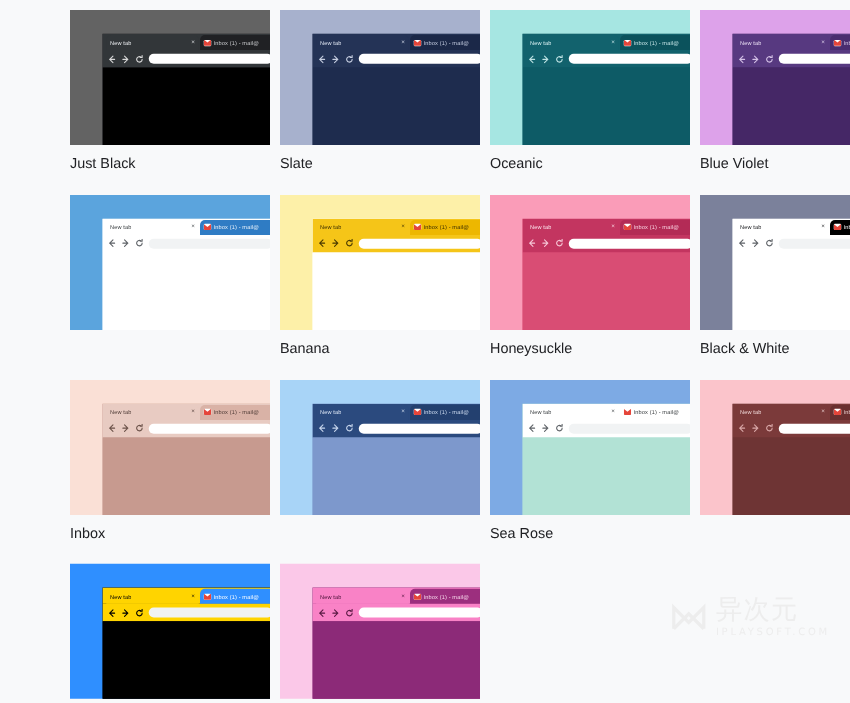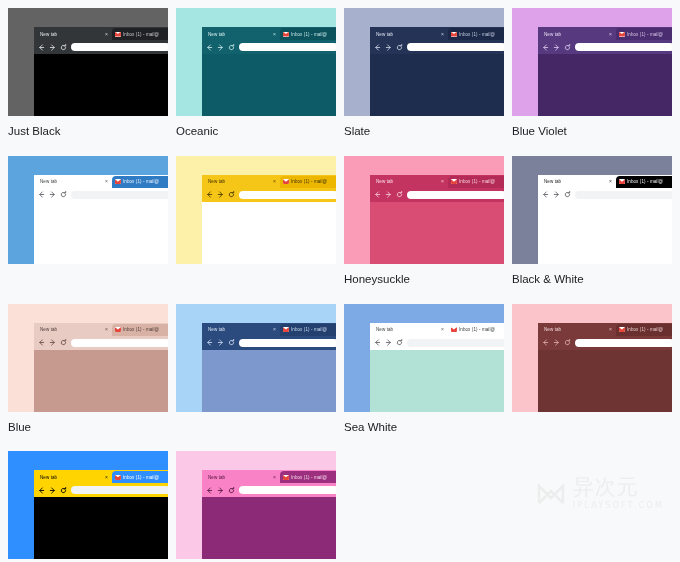--- a/index.html
+++ b/index.html
@@ -20,20 +20,21 @@
     grid-template-columns: repeat(4, 168px);
     column-gap: 0px;
     row-gap: 0px;
     padding: 8px 0 0 8px;
     box-sizing: border-box;
   }
 
   .theme-cell {
     width: 168px;
     margin-bottom: 0;
+    margin-left: 48px;
   }
 
   
   .thumb {
     width: 160px;
     height: 108px;
     position: relative;
     overflow: hidden;
     box-sizing: border-box;
   }
@@ -209,20 +210,56 @@
               </svg>
             </span>
             <div class="urlbar" title="" style="background: rgb(255, 255, 255);"></div>
           </div>
           <div class="viewport" style="background: rgb(0, 0, 0);"></div>
         </div>
       </div>
       <div class="theme-name">Just Black</div>
     </div>
     <div class="theme-cell">
+      <div class="thumb" style="background: rgb(167, 177, 205);">
+        <div class="win" style="background: rgb(30, 44, 78);">
+          <div class="tabstrip" style="background: rgb(36, 51, 86);">
+            <div class="tab tab-active" style="background: rgb(36, 51, 86); color: rgb(221, 227, 240);">
+              <span class="tab-title">New tab</span>
+              <span class="tab-close">×</span>
+            </div>
+            <div class="tab tab-inactive" style="background: rgb(27, 40, 72); color: rgb(195, 203, 223);">
+              <span class="favicon"></span>
+              <span class="tab-title">Inbox (1) - mail@</span>
+            </div>
+          </div>
+          <div class="toolbar" style="background: rgb(36, 51, 86);">
+            <span class="nav-ico">
+              <svg viewBox="0 0 16 16">
+                <path d="M10 2 L4 8 L10 14 M4 8 H13" fill="none" stroke="#c6cee0" stroke-width="2" stroke-linecap="round" stroke-linejoin="round"></path>
+              </svg>
+            </span>
+            <span class="nav-ico">
+              <svg viewBox="0 0 16 16">
+                <path d="M6 2 L12 8 L6 14 M12 8 H3" fill="none" stroke="#c6cee0" stroke-width="2" stroke-linecap="round" stroke-linejoin="round"></path>
+              </svg>
+            </span>
+            <span class="nav-ico">
+              <svg viewBox="0 0 16 16">
+                <path d="M13 8 A5 5 0 1 1 11 4 M13 1 V4.6 H9.4" fill="none" stroke="#c6cee0" stroke-width="2" stroke-linecap="round" stroke-linejoin="round"></path>
+              </svg>
+            </span>
+            <div class="urlbar" title="" style="background: rgb(255, 255, 255);"></div>
+          </div>
+          <div class="viewport" style="background: rgb(30, 44, 78);"></div>
+        </div>
+      </div>
+      <div class="theme-name">Slate</div>
+    </div>
+    <div class="theme-cell">
       <div class="thumb" style="background: rgb(166, 230, 226);">
         <div class="win" style="background: rgb(13, 91, 102);">
           <div class="tabstrip" style="background: rgb(18, 98, 109);">
             <div class="tab tab-active" style="background: rgb(18, 98, 109); color: rgb(217, 241, 242);">
               <span class="tab-title">New tab</span>
               <span class="tab-close">×</span>
             </div>
             <div class="tab tab-inactive" style="background: rgb(11, 82, 92); color: rgb(196, 228, 230);">
               <span class="favicon"></span>
               <span class="tab-title">Inbox (1) - mail@</span>
@@ -245,56 +282,20 @@
               </svg>
             </span>
             <div class="urlbar" title="" style="background: rgb(255, 255, 255);"></div>
           </div>
           <div class="viewport" style="background: rgb(13, 91, 102);"></div>
         </div>
       </div>
       <div class="theme-name">Oceanic</div>
     </div>
     <div class="theme-cell">
-      <div class="thumb" style="background: rgb(167, 177, 205);">
-        <div class="win" style="background: rgb(30, 44, 78);">
-          <div class="tabstrip" style="background: rgb(36, 51, 86);">
-            <div class="tab tab-active" style="background: rgb(36, 51, 86); color: rgb(221, 227, 240);">
-              <span class="tab-title">New tab</span>
-              <span class="tab-close">×</span>
-            </div>
-            <div class="tab tab-inactive" style="background: rgb(27, 40, 72); color: rgb(195, 203, 223);">
-              <span class="favicon"></span>
-              <span class="tab-title">Inbox (1) - mail@</span>
-            </div>
-          </div>
-          <div class="toolbar" style="background: rgb(36, 51, 86);">
-            <span class="nav-ico">
-              <svg viewBox="0 0 16 16">
-                <path d="M10 2 L4 8 L10 14 M4 8 H13" fill="none" stroke="#c6cee0" stroke-width="2" stroke-linecap="round" stroke-linejoin="round"></path>
-              </svg>
-            </span>
-            <span class="nav-ico">
-              <svg viewBox="0 0 16 16">
-                <path d="M6 2 L12 8 L6 14 M12 8 H3" fill="none" stroke="#c6cee0" stroke-width="2" stroke-linecap="round" stroke-linejoin="round"></path>
-              </svg>
-            </span>
-            <span class="nav-ico">
-              <svg viewBox="0 0 16 16">
-                <path d="M13 8 A5 5 0 1 1 11 4 M13 1 V4.6 H9.4" fill="none" stroke="#c6cee0" stroke-width="2" stroke-linecap="round" stroke-linejoin="round"></path>
-              </svg>
-            </span>
-            <div class="urlbar" title="" style="background: rgb(255, 255, 255);"></div>
-          </div>
-          <div class="viewport" style="background: rgb(30, 44, 78);"></div>
-        </div>
-      </div>
-      <div class="theme-name">Slate</div>
-    </div>
-    <div class="theme-cell">
       <div class="thumb" style="background: rgb(221, 162, 234);">
         <div class="win" style="background: rgb(69, 39, 102);">
           <div class="tabstrip" style="background: rgb(87, 57, 128);">
             <div class="tab tab-active" style="background: rgb(87, 57, 128); color: rgb(232, 220, 242);">
               <span class="tab-title">New tab</span>
               <span class="tab-close">×</span>
             </div>
             <div class="tab tab-inactive" style="background: rgb(74, 45, 112); color: rgb(215, 198, 230);">
               <span class="favicon"></span>
               <span class="tab-title">Inbox (1) - mail@</span>
@@ -385,20 +386,21 @@
             <span class="nav-ico">
               <svg viewBox="0 0 16 16">
                 <path d="M13 8 A5 5 0 1 1 11 4 M13 1 V4.6 H9.4" fill="none" stroke="#4a3a00" stroke-width="2" stroke-linecap="round" stroke-linejoin="round"></path>
               </svg>
             </span>
             <div class="urlbar" title="" style="background: rgb(255, 255, 255);"></div>
           </div>
           <div class="viewport" style="background: rgb(255, 255, 255);"></div>
         </div>
       </div>
+      <div class="theme-name">Banana</div>
     </div>
     <div class="theme-cell">
       <div class="thumb" style="background: rgb(250, 156, 184);">
         <div class="win" style="background: rgb(217, 77, 116);">
           <div class="tabstrip" style="background: rgb(195, 53, 96);">
             <div class="tab tab-active" style="background: rgb(195, 53, 96); color: rgb(253, 227, 236);">
               <span class="tab-title">New tab</span>
               <span class="tab-close">×</span>
             </div>
             <div class="tab tab-inactive" style="background: rgb(179, 43, 86); color: rgb(249, 210, 224);">
@@ -492,21 +494,21 @@
             <span class="nav-ico">
               <svg viewBox="0 0 16 16">
                 <path d="M13 8 A5 5 0 1 1 11 4 M13 1 V4.6 H9.4" fill="none" stroke="#6b5249" stroke-width="2" stroke-linecap="round" stroke-linejoin="round"></path>
               </svg>
             </span>
             <div class="urlbar" title="" style="background: rgb(255, 255, 255);"></div>
           </div>
           <div class="viewport" style="background: rgb(199, 154, 143);"></div>
         </div>
       </div>
-      <div class="theme-name">Blue</div>
+      <div class="theme-name">Inbox</div>
     </div>
     <div class="theme-cell">
       <div class="thumb" style="background: rgb(168, 212, 247);">
         <div class="win" style="background: rgb(125, 152, 204);">
           <div class="tabstrip" style="background: rgb(43, 74, 126);">
             <div class="tab tab-active" style="background: rgb(43, 74, 126); color: rgb(220, 230, 245);">
               <span class="tab-title">New tab</span>
               <span class="tab-close">×</span>
             </div>
             <div class="tab tab-inactive" style="background: rgb(35, 64, 111); color: rgb(205, 219, 240);">
@@ -563,21 +565,21 @@
             <span class="nav-ico">
               <svg viewBox="0 0 16 16">
                 <path d="M13 8 A5 5 0 1 1 11 4 M13 1 V4.6 H9.4" fill="none" stroke="#5f6368" stroke-width="2" stroke-linecap="round" stroke-linejoin="round"></path>
               </svg>
             </span>
             <div class="urlbar" title="" style="background: rgb(241, 243, 244);"></div>
           </div>
           <div class="viewport" style="background: rgb(178, 226, 213);"></div>
         </div>
       </div>
-      <div class="theme-name">Sea White</div>
+      <div class="theme-name">Sea Rose</div>
     </div>
     <div class="theme-cell">
       <div class="thumb" style="background: rgb(251, 196, 203);">
         <div class="win" style="background: rgb(110, 52, 52);">
           <div class="tabstrip" style="background: rgb(123, 58, 58);">
             <div class="tab tab-active" style="background: rgb(123, 58, 58); color: rgb(240, 216, 216);">
               <span class="tab-title">New tab</span>
               <span class="tab-close">×</span>
             </div>
             <div class="tab tab-inactive" style="background: rgb(106, 48, 48); color: rgb(230, 201, 201);">

